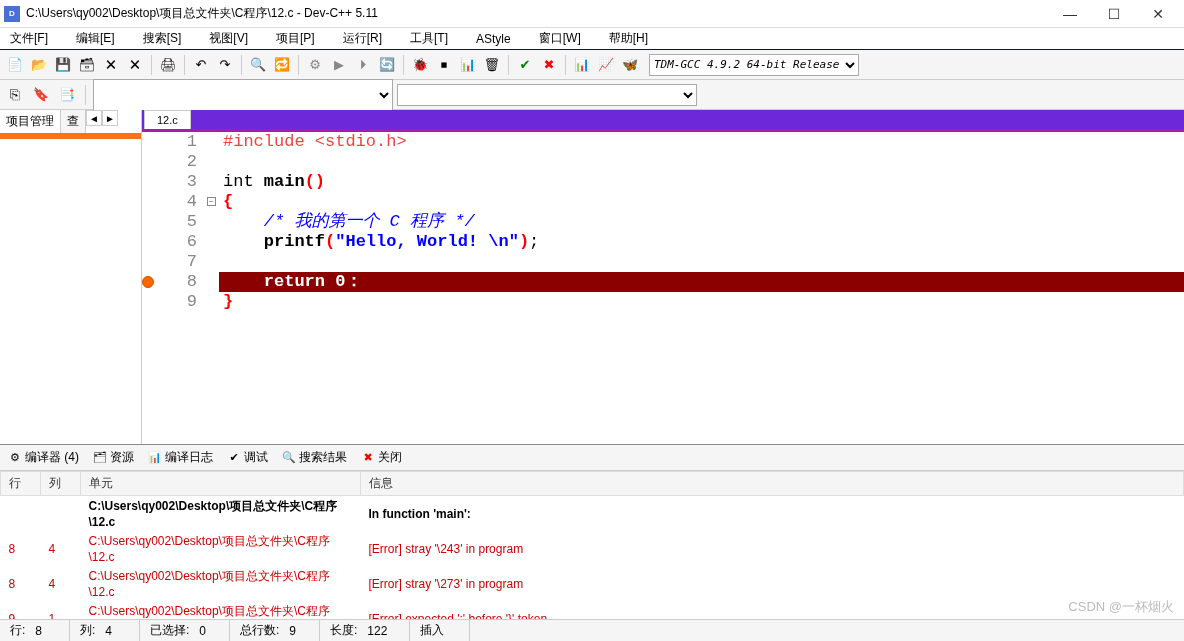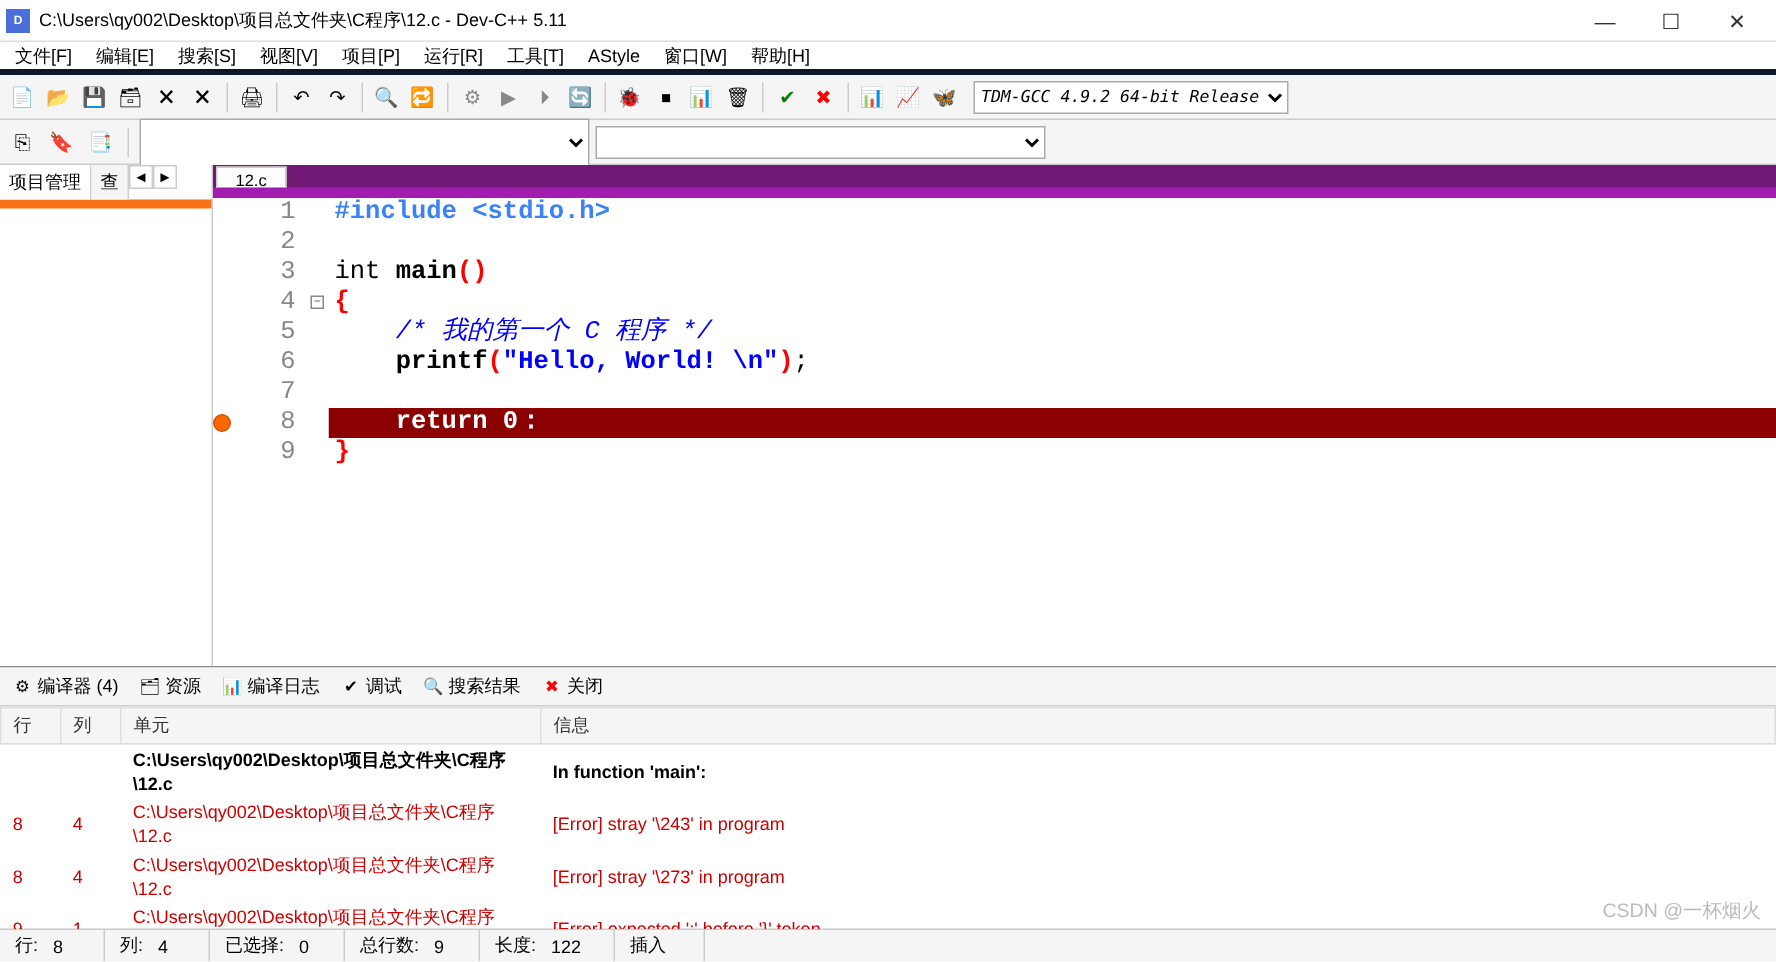--- a/index.html
+++ b/index.html
@@ -2,48 +2,48 @@
 <html><head>
 <meta charset="utf-8">
 <style>
 * { box-sizing: border-box; margin: 0; padding: 0; }
 body { font-family: "Microsoft YaHei", "Segoe UI", Tahoma, sans-serif; font-size: 12px; background: #fff; width: 1184px; height: 641px; overflow: hidden; display: flex; flex-direction: column; }
 .titlebar { height: 28px; background: #fff; display: flex; align-items: center; padding: 0 4px; border-bottom: 1px solid #ddd; }
 .app-icon { width: 16px; height: 16px; background: #4a6fd8; margin-right: 6px; display:inline-flex; align-items:center; justify-content:center; color:#fff; font-size:8px; font-weight:bold;}
 .titlebar-text { flex: 1; font-size: 12px; color: #000; }
 .win-controls { display: flex; gap: 0; }
 .win-btn { width: 44px; height: 28px; display: flex; align-items: center; justify-content: center; font-size: 14px; color: #333; cursor: default; }
-.menubar { height: 22px; display: flex; align-items: center; padding: 0 4px; gap: 4px; border-bottom: 4px solid #0f172a; }
+.menubar { height: 22px; display: flex; align-items: center; padding: 0 4px; gap: 16px; border-bottom: 1px solid #0f172a; }
 .menu-item { padding: 2px 6px; font-size: 12px; color: #000; cursor: default; }
 .toolbar { height: 30px; display: flex; align-items: center; padding: 2px 4px; gap: 2px; border-bottom: 1px solid #ccc; background: #f5f5f5; }
 .tbtn { width: 22px; height: 22px; border: 1px solid transparent; display: flex; align-items: center; justify-content: center; font-size: 13px; cursor: default; }
 .sep { width: 1px; height: 20px; background: #ccc; margin: 0 3px; }
 .compiler-select { height: 22px; font-size: 11px; font-family: Consolas, monospace; width: 210px; margin-left: 6px; border:1px solid #aaa; background:#fff;font-style:italic;}
 .toolbar2 { height: 30px; display: flex; align-items: center; padding: 2px 4px; gap: 4px; border-bottom: 1px solid #ccc; background: #f5f5f5; }
 .globals-select { height: 22px; width: 300px; font-size: 11px; font-family: Consolas, monospace; border:1px solid #aaa; padding:15px 4px; background:#fff;}
 .scope-select { height: 22px; width: 300px; border:1px solid #aaa; background:#fff;}
 .main-area { flex: 1; display: flex; overflow: hidden; }
 .left-panel { width: 142px; border-right: 1px solid #ccc; background: #fff; display: flex; flex-direction: column; }
 .left-tabs { display: flex; font-size: 12px; border-bottom: 6px solid #f97316; }
 .left-tab { padding: 3px 6px; border-right: 1px solid #ccc; cursor: default; background:#f5f5f5;}
 .left-tab.active { background: #fff; }
 .left-nav { display:flex; gap:0; }
 .navbtn { width:16px; height:16px; border:1px solid #ccc; font-size:10px; display:flex;align-items:center;justify-content:center; cursor:default;}
 .editor-area { flex: 1; display: flex; flex-direction: column; overflow: hidden; }
-.file-tabs { height: 22px; display: flex; border-bottom: 7px solid #a21caf; background: #701a75; padding-left: 2px; }
+.file-tabs { height: 22px; display: flex; border-bottom: 3px solid #a21caf; background: #6d28d9; padding-left: 2px; align-items: flex-end; }
 .file-tab { padding: 3px 12px; border: 1px solid #ccc; border-bottom: none; background: #fff; font-size: 11px; cursor: default; margin-top:1px;}
 .code-area { flex: 1; display: flex; overflow: auto; font-family: Consolas, "Courier New", monospace; font-size: 17px; line-height: 20px; position:relative;}
 .gutter { width: 45px; text-align: right; padding-right: 8px; color: #888; background: #fff; border-right:0px solid #eee; user-select:none;}
 .fold-col { width: 14px; background: #fff; position:relative;}
 .fold-box { border:1px solid #888; width:9px; height:9px; font-size:8px; line-height:7px; text-align:center; position:absolute; left:2px; color:#555;}
 .code-lines { flex: 1; }
 .cline { height: 20px; white-space: pre; padding-left: 4px; }
 .err-line { background: #8b0000; color: #fff; }
 .kw { color: #000; font-weight: normal; }
-.pp { color: #3b82f6; font-weight: bold; }
+.pp { color: #ef4444; font-weight: normal; }
 .cm { color: #0000ff; font-style: italic; }
 .fn { color: #000; font-weight: bold; }
 .str { color: #0000ff; font-weight: bold; }
 .br { color: #ff0000; font-weight: bold; }
 .err-dot { position:absolute; left:0; width:12px; height:12px; background:#ff6600; border-radius:50%; border:1px solid #cc5500;}
 .bottom-panel { height: 175px; border-top: 1px solid #888; display: flex; flex-direction: column; background: #fff; }
 .bottom-tabs { display: flex; padding: 2px 4px; gap: 6px; border-bottom: 1px solid #ccc; font-size: 12px; background:#f5f5f5;}
 .btab { padding: 2px 4px; display: flex; align-items: center; gap: 3px; cursor: default; }
 .btab .bic { width:14px; height:14px; display:inline-flex; align-items:center; justify-content:center; font-size:11px;}
 .compiler-table { flex: 1; overflow: auto; }

